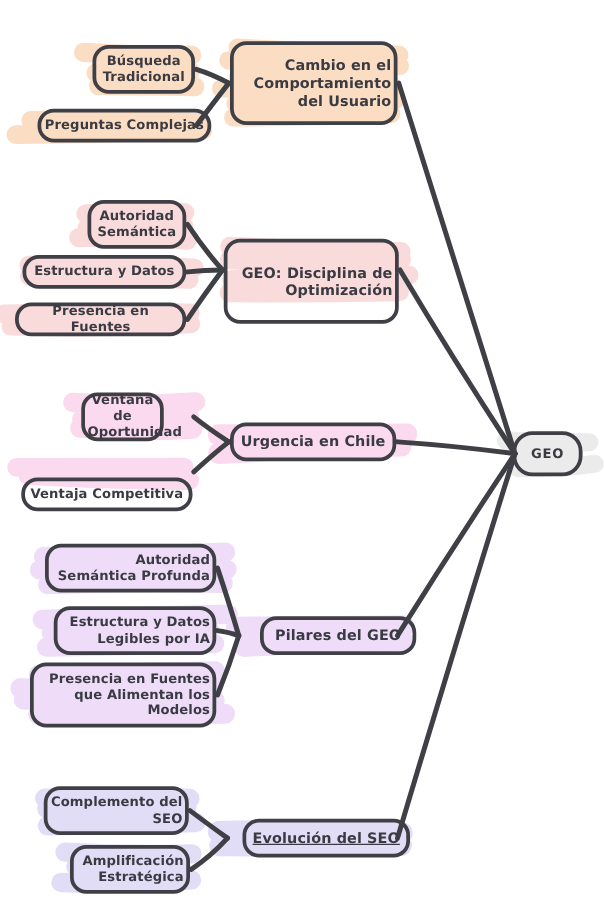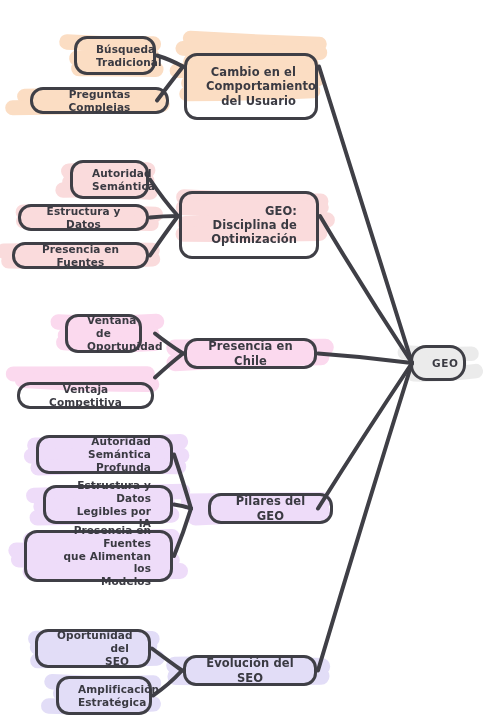--- a/index.html
+++ b/index.html
@@ -24,21 +24,21 @@
     pointer-events: none;
   }
   .node {
     position: absolute;
     box-sizing: border-box;
     border: 3.5px solid #3f3f46;
     border-radius: 13px;
     display: flex;
     align-items: center;
     justify-content: flex-end;
-    padding: 4px 19px;
+    padding: 4px 2px;
     color: #3a3a42;
     font-weight: 700;
     letter-spacing: 0.1px;
     line-height: 1.22;
     text-align: right;
     white-space: pre-line;
     z-index: 3;
   }
   .node .lbl { display: block; width: 100%; }
   .node.center-text { justify-content: center; text-align: center; }
@@ -171,41 +171,41 @@
         <path d="M318.0,508.5 Q363.0,436.6 412.0,363.0" stroke="#3f3f46" stroke-width="4" stroke-linecap="round" fill="none"></path>
         <path d="M152.0,648.5 Q168.5,660.9 182.0,670.5" stroke="#3f3f46" stroke-width="4" stroke-linecap="round" fill="none"></path>
         <path d="M153.0,695.5 Q168.8,684.9 182.0,670.5" stroke="#3f3f46" stroke-width="4" stroke-linecap="round" fill="none"></path>
         <path d="M318.0,670.5 Q363.3,518.2 412.0,363.0" stroke="#3f3f46" stroke-width="4" stroke-linecap="round" fill="none"></path>
       </g>
     </svg>
   <div id="nodes">
       <div class="node leaf center-text" style="left: 74px; top: 36px; width: 82px; height: 39px;"><span class="lbl">Búsqueda
 Tradicional</span></div>
       <div class="node leaf center-text" style="left: 17px; top: 87px; width: 139px; height: 27px; margin-left: 13px;"><span class="lbl">Preguntas Complejas</span></div>
-      <div class="node branch" style="left: 184px; top: 33px; width: 134px; height: 67px; margin-top: 20px;"><span class="lbl">Cambio en el
+      <div class="node branch" style="left: 184px; top: 33px; width: 134px; height: 67px;"><span class="lbl">Cambio en el
 Comportamiento
 del Usuario</span></div>
       <div class="node leaf center-text" style="left: 70px; top: 160px; width: 79px; height: 39px;"><span class="lbl">Autoridad
 Semántica</span></div>
       <div class="node leaf center-text" style="left: 18px; top: 204px; width: 131px; height: 27px;"><span class="lbl">Estructura y Datos</span></div>
       <div class="node leaf center-text" style="left: 12px; top: 242px; width: 137px; height: 27px;"><span class="lbl">Presencia en Fuentes</span></div>
       <div class="node branch" style="left: 179px; top: 191px; width: 140px; height: 68px;"><span class="lbl">GEO: Disciplina de
 Optimización</span></div>
-      <div class="node leaf center-text" style="left: 65px; top: 314px; width: 77px; height: 39px; justify-content: flex-end;"><span class="lbl">Ventana de
+      <div class="node leaf center-text" style="left: 65px; top: 314px; width: 66px; height: 39px; justify-content: flex-end;"><span class="lbl">Ventana de
 Oportunidad</span></div>
       <div class="node leaf center-text" style="left: 17px; top: 382px; width: 137px; height: 27px;"><span class="lbl">Ventaja Competitiva</span></div>
-      <div class="node branch center-text" style="left: 184px; top: 338px; width: 133px; height: 31px;"><span class="lbl">Presencia en Chile</span></div>
+      <div class="node branch center-text" style="left: 184px; top: 338px; width: 133px; height: 31px;"><span class="lbl">Urgencia en Chile</span></div>
       <div class="node leaf" style="left: 36px; top: 435px; width: 137px; height: 39px;"><span class="lbl">Autoridad
 Semántica Profunda</span></div>
       <div class="node leaf" style="left: 43px; top: 485px; width: 130px; height: 39px;"><span class="lbl">Estructura y Datos
 Legibles por IA</span></div>
       <div class="node leaf" style="left: 24px; top: 530px; width: 149px; height: 52px;"><span class="lbl">Presencia en Fuentes
 que Alimentan los
 Modelos</span></div>
       <div class="node branch center-text" style="left: 208px; top: 493px; width: 125px; height: 31px;"><span class="lbl">Pilares del GEO</span></div>
-      <div class="node leaf" style="left: 35px; top: 629px; width: 116px; height: 39px;"><span class="lbl">Oportunidad del
+      <div class="node leaf" style="left: 35px; top: 629px; width: 116px; height: 39px;"><span class="lbl">Complemento del
 SEO</span></div>
       <div class="node leaf" style="left: 56px; top: 676px; width: 96px; height: 39px; justify-content: center;"><span class="lbl">Amplificación
 Estratégica</span></div>
-      <div class="node branch center-text" style="left: 183px; top: 655px; width: 134px; height: 31px;"><span class="lbl">Evolución del SEO</span></div>
+      <div class="node branch center-text" style="left: 194px; top: 655px; width: 134px; height: 31px; text-decoration: underline;"><span class="lbl">Evolución del SEO</span></div>
       <div class="node hub center-text" style="left: 410px; top: 345px; width: 56px; height: 36px;"><span class="lbl">GEO</span></div>
     </div>
 </div>
 
 </body></html>

